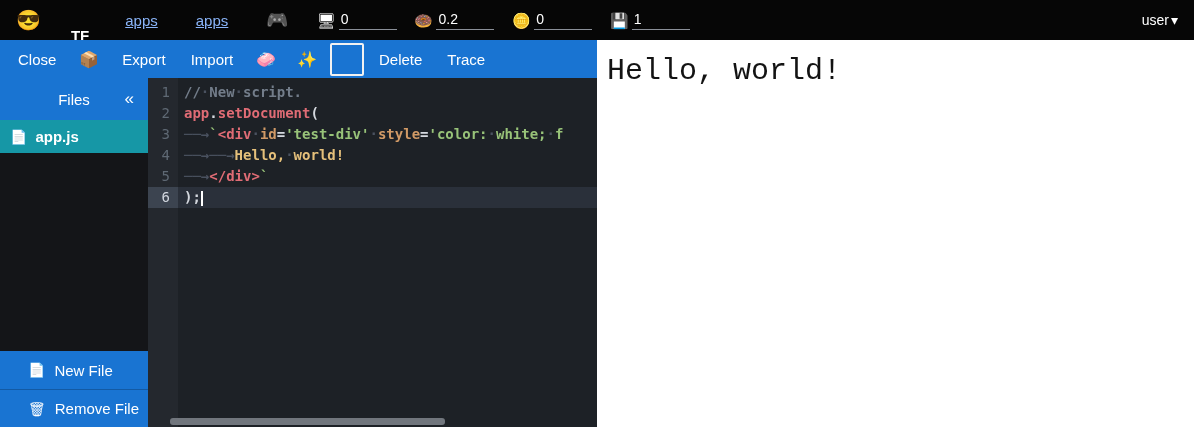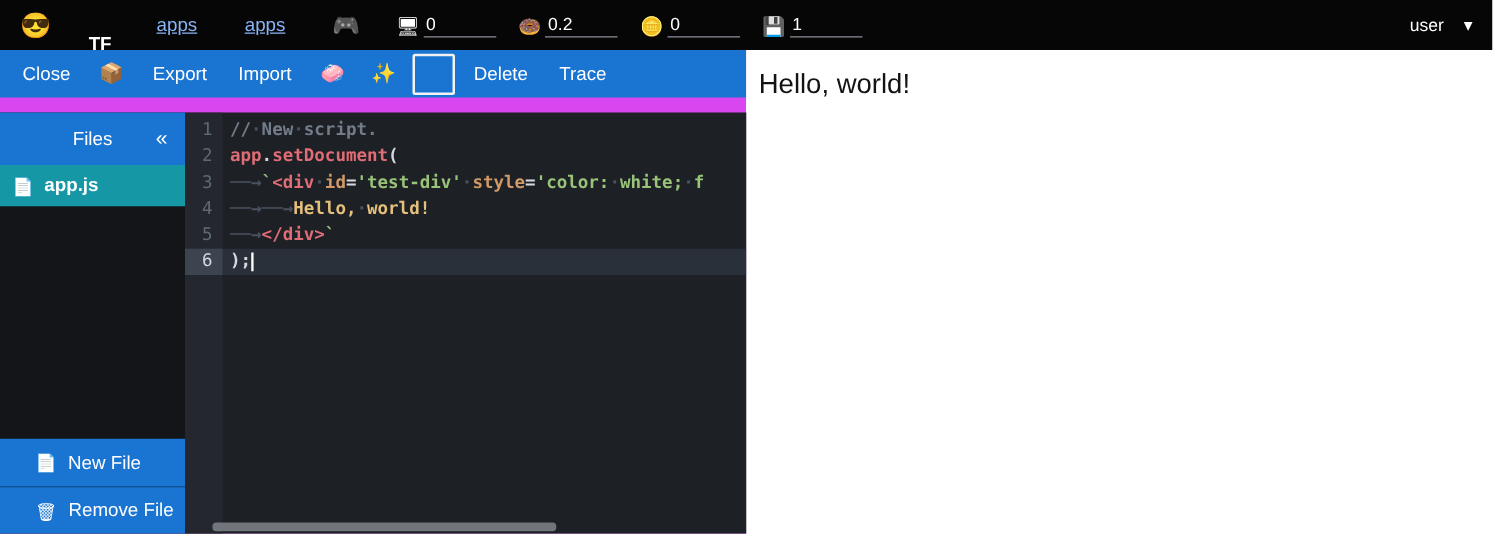--- a/index.html
+++ b/index.html
@@ -10,25 +10,25 @@
   .topbar { height:40px; background:#060606; display:flex; align-items:center; padding:0 16px; color:#fff; }
   .logo { font-size:20px; margin-right:30px; cursor:pointer; }
   .brand { color:#fff; font-weight:bold; font-size:15px; text-decoration:underline; margin-right:36px; cursor:pointer;margin-top:31px; }
   .navlink { color:#8ab4f8; font-size:15px; text-decoration:underline; margin-right:38px; cursor:pointer; }
   .ctrl { font-size:18px; filter:grayscale(1); opacity:.85; margin-right:28px; cursor:pointer; }
   .stats { display:flex; gap:18px; align-items:center; }
   .stat { display:flex; align-items:flex-end; }
   .stat-icon { font-size:15px; margin-right:3px; }
   .stat-value { display:inline-block; min-width:58px; border-bottom:1px solid #8a8f98; font-size:14px; color:#fff; padding:0 2px 2px 2px; }
   .tb-spacer { flex:1; }
-  .user { font-size:14px; cursor:pointer; display:flex; align-items:flex-start; gap:16px; }
+  .user { font-size:14px; cursor:pointer; display:flex; align-items:flex-start; gap:2px; }
 
   
   .main { display:flex; height:387px; }
-  .left { width:597px; display:flex; flex-direction:column; background:#d946ef;gap:12px; }
+  .left { width:597px; display:flex; flex-direction:column; background:#86efac; }
 
   
   .toolbar { height:38px; background:#1974d2; display:flex; align-items:center; padding:0 8px; gap:5px; flex:none; }
   .tbtn { background:transparent; border:none; color:#fff; font-size:15px; font-family:inherit; padding:7px 10px; cursor:pointer; white-space:nowrap; }
   .tbtn.save { background:#9b9b9b; color:#14181d; border-radius:2px; padding:8px 15px; }
   .tbtn.emoji { font-size:16px; padding:7px 8px; }
   .tbtn.blank { width:34px; height:33px; border:2px solid #f2f2f2; border-radius:2px; padding:0; }
 
   
   .workspace { flex:1; display:flex; min-height:0; }
@@ -59,21 +59,21 @@
   .c-red     { color:#e06c75; }
   .c-orange  { color:#d19a66; }
   .c-green   { color:#98c379; }
   .c-yellow  { color:#e5c07b; }
   .c-fg      { color:#d4d8de; }
   .c-ws      { color:#4a5260; }
   .hscroll { position:absolute; bottom:2px; left:22px; width:275px; height:7px; background:#71767d; border-radius:3px; z-index:2; cursor:grab; }
 
   
   .preview { flex:1; background:#fff; overflow:hidden; }
-  .preview-text { font-family:Liberation Sans, sans-serif; font-size:22px; color:#131313; margin:14px 0 0 10px; }
+  .preview-text { font-family:Liberation Mono, monospace; font-size:30px; color:#131313; margin:14px 0 0 10px; }
 </style>
 </head>
 <body>
 
 <div class="topbar">
   <span class="logo">😎</span>
   <span class="brand">TF</span>
   <span class="navlink">apps</span>
   <span class="navlink">apps</span>
   <span class="ctrl">🎮</span>

